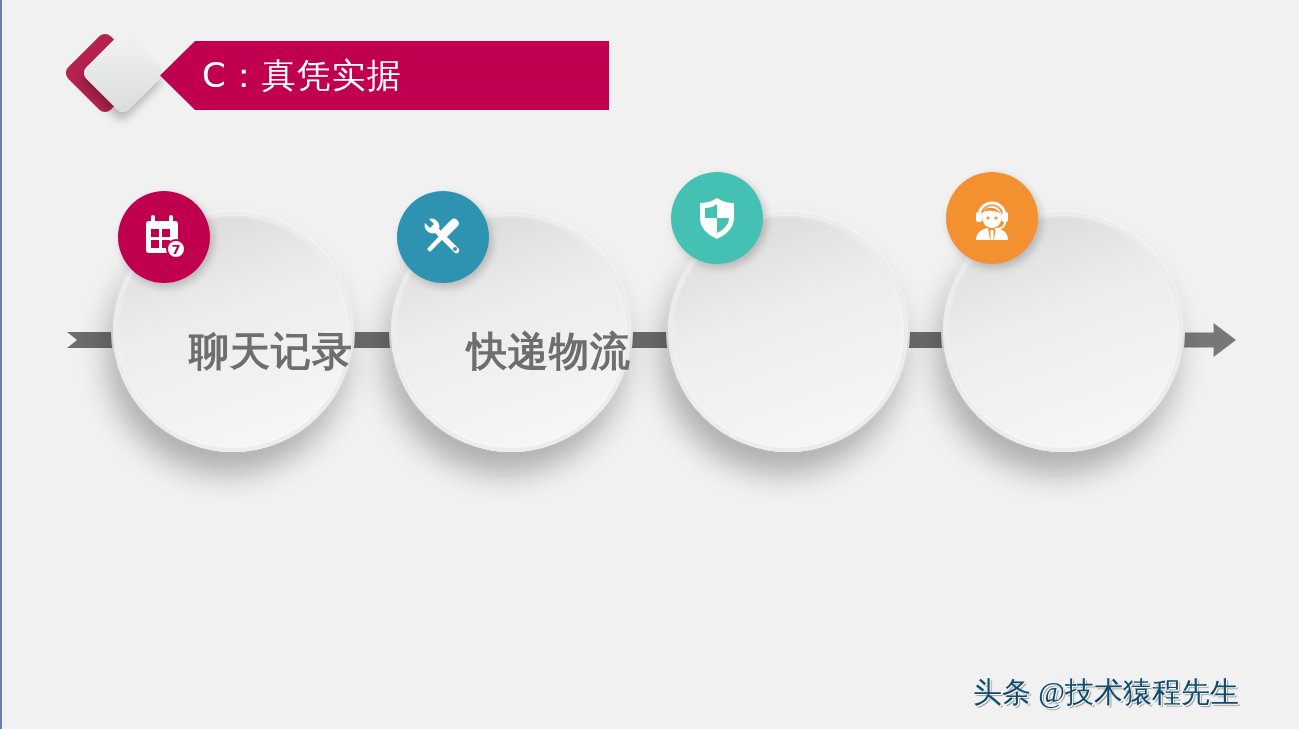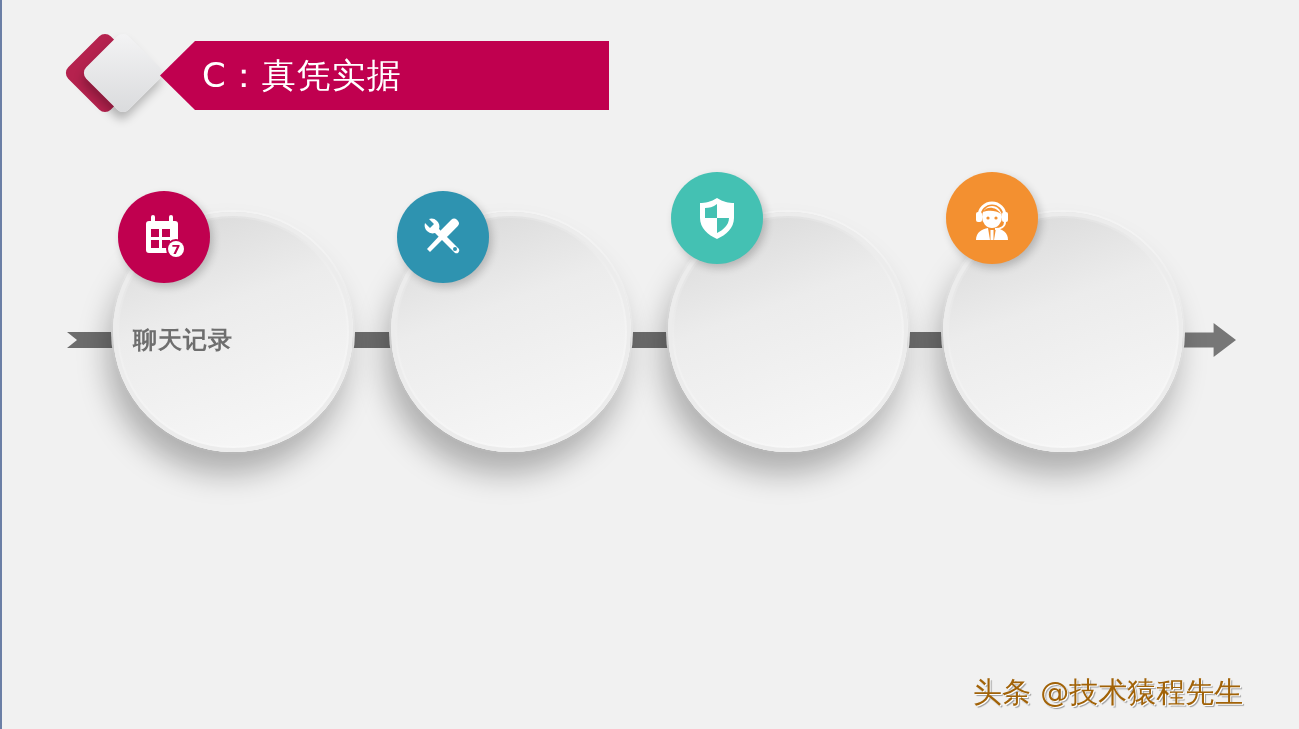--- a/index.html
+++ b/index.html
@@ -25,28 +25,28 @@
   .bar-tail { position:absolute; left:67px; top:332px; width:50px; height:16px; background:#6d6d6d;
     clip-path:polygon(0 0,100% 0,100% 100%,0 100%,10px 50%); }
   .arrow-head { position:absolute; left:1180px; top:323px; width:56px; height:34px; background:#777777;
     clip-path:polygon(0 28%,60% 28%,60% 0,100% 50%,60% 100%,60% 72%,0 72%); }
 
   .step { position:absolute; width:240px; height:240px; top:212px; border-radius:50%;
     background:linear-gradient(160deg,#dcdcdc 0%,#f0f0f0 45%,#fafafa 100%);
     box-shadow:-6px 22px 30px rgba(0,0,0,0.28), inset 0 0 0 4px #ececec, 0 0 0 2px #f6f6f6; }
   .step-inner { position:absolute; left:6px; top:6px; right:6px; bottom:6px; border-radius:50%;
     background:linear-gradient(160deg,#d7d7d7 0%,#ececec 40%,#f8f8f8 100%); }
-  .step-label { position:absolute; left:0; right:0; top:112px; text-align:left; font-size:24px;
+  .step-label { position:absolute; left:0; right:0; top:112px; text-align:right; font-size:40px;
     font-weight:bold; color:#6e6e6e; letter-spacing:1px; padding-left:20px; }
   .badge { position:absolute; width:92px; height:92px; border-radius:50%;
     box-shadow:3px 4px 8px rgba(0,0,0,0.2); display:flex; align-items:center; justify-content:center; }
   .badge svg { width:56px; height:56px; }
 
-  .watermark { position:absolute; left:973px; top:673px; font-size:29px; color:#a16207;
-    text-shadow:1px 1px 0 #ffffff, 2px 2px 1px rgba(0,0,0,0.35); letter-spacing:0px; }
+  .watermark { position:absolute; left:973px; top:673px; font-size:29px; color:#0c4a6e;
+    text-shadow:1px 1px 0 #ffffff, 2px 2px 1px rgba(0,0,0,0.35); letter-spacing:0px;font-family:Liberation Serif, serif; }
 </style>
 </head>
 <body>
 
 <div class="left-edge"></div>
 
 <div class="diamond back"></div>
 <div class="diamond front"></div>
 <div class="title-banner"></div>
 <div class="title-text">C：真凭实据</div>
@@ -71,20 +71,21 @@
     <rect x="15" y="31" width="8" height="8" fill="#c0004f"></rect>
     <rect x="26" y="31" width="8" height="8" fill="#c0004f"></rect>
     <circle cx="40" cy="40" r="10" fill="#c0004f"></circle>
     <circle cx="40" cy="40" r="8" fill="#fff"></circle>
     <text x="40" y="45" text-anchor="middle" font-size="13" font-weight="bold" fill="#c0004f" font-family="DejaVu Sans, sans-serif">7</text>
   </svg>
 </div>
 
 <div class="step" style="left:391px;">
   <div class="step-inner"></div>
+  <div class="step-label">快递物流</div>
 </div>
 <div class="badge" style="left:397px;top:191px;background:#2e93b0;">
   <svg viewBox="0 0 56 56">
     <path d="M10 14 a8 8 0 0 0 10 10 l20 20 a3 3 0 0 0 4 -4 l-20 -20 a8 8 0 0 0 -10 -10 l5 5 -4 4 z" fill="#fff"></path>
     <rect x="30" y="8" width="9" height="22" rx="4" transform="rotate(45 34.5 19)" fill="#fff"></rect>
     <path d="M27 24 L12 40 L15 43 L30 28 Z" fill="#fff"></path>
     <circle cx="40" cy="40" r="2" fill="#2e93b0"></circle>
   </svg>
 </div>
 

